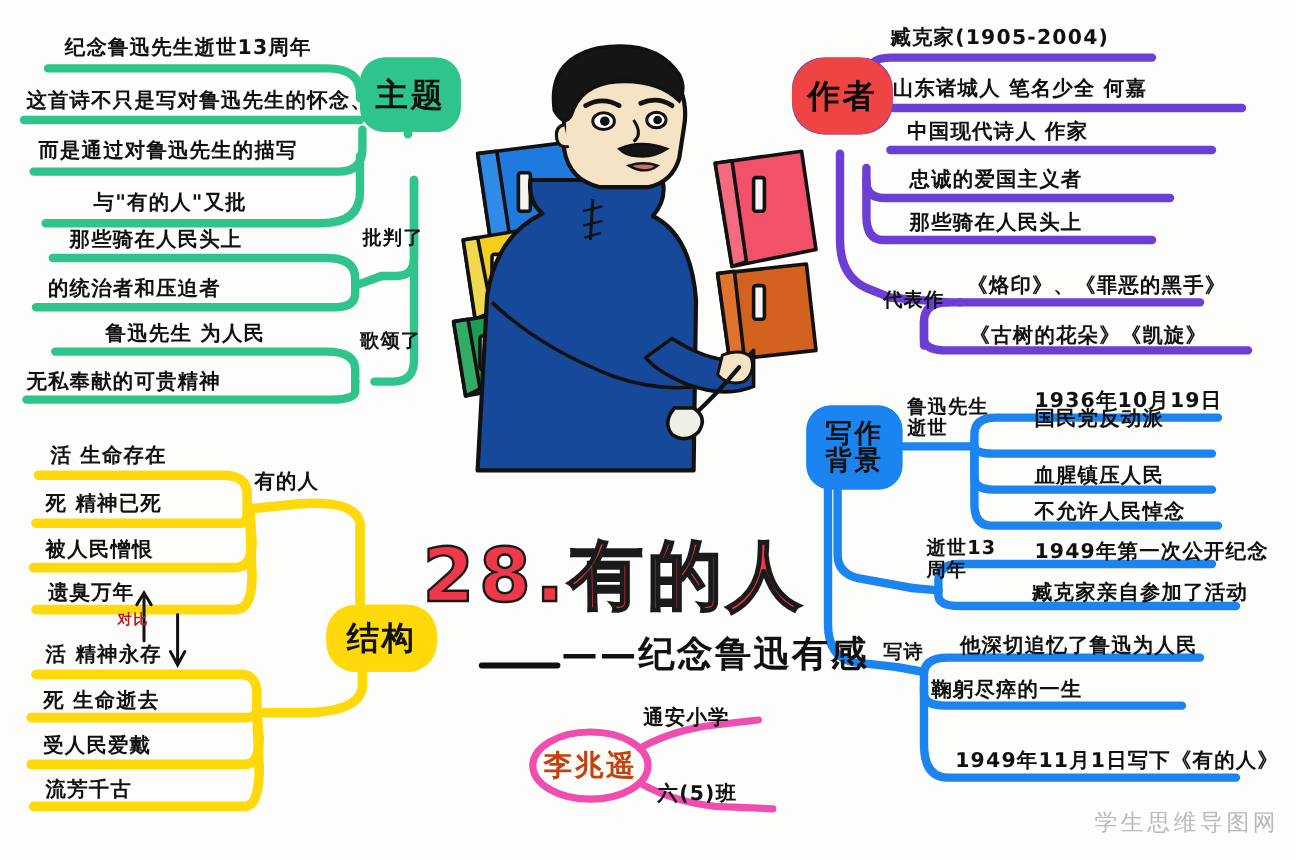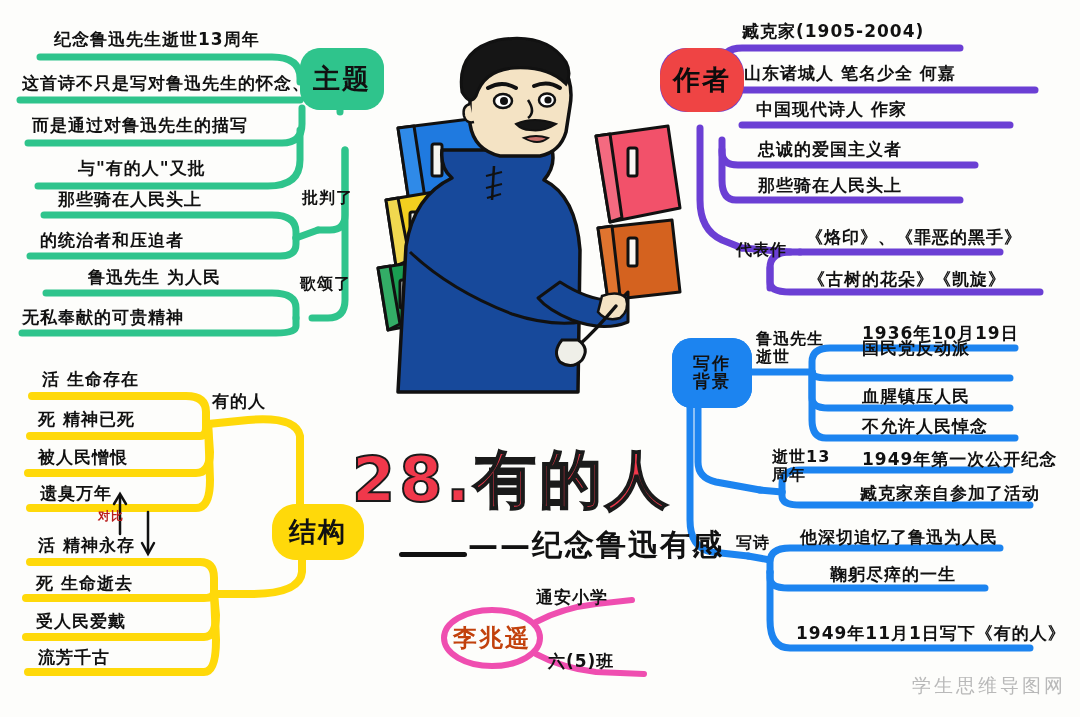--- a/index.html
+++ b/index.html
@@ -253,37 +253,37 @@
   <div class="hand leaf-text" style="left:742px;top:20px;">臧克家(1905-2004)</div>
   <div class="hand leaf-text" style="left:744px;top:62px;">山东诸城人  笔名少全  何嘉</div>
   <div class="hand leaf-text" style="left:756px;top:98px;">中国现代诗人 作家</div>
   <div class="hand leaf-text" style="left:758px;top:138px;">忠诚的爱国主义者</div>
   <div class="hand leaf-text" style="left:758px;top:174px;">那些骑在人民头上</div>
 
   <div class="hand small-label" style="left:736px;top:240px;">代表作</div>
   <div class="hand leaf-text" style="left:806px;top:226px;">《烙印》、《罪恶的黑手》</div>
   <div class="hand leaf-text" style="left:808px;top:268px;">《古树的花朵》《凯旋》</div>
 
-  <div class="node-label node-bg" style="left:672px;top:338px;width:80px;height:70px;font-size:17px;line-height:1.05;">
+  <div class="node-label node-bg" style="left:672px;top:338px;width:80px;height:70px;font-size:22px;line-height:1.05;">
     <span style="display:block;width:52px;text-align:center;white-space:normal;">写作背景</span>
   </div>
 
   <div class="hand small-label" style="left:756px;top:330px;width:80px;white-space:normal;line-height:1.1;">鲁迅先生逝世</div>
   <div class="hand leaf-text" style="left:862px;top:322px;">1936年10月19日</div>
   <div class="hand leaf-text" style="left:862px;top:337px;">国民党反动派</div>
   <div class="hand leaf-text" style="left:862px;top:385px;">血腥镇压人民</div>
   <div class="hand leaf-text" style="left:862px;top:415px;">不允许人民悼念</div>
 
   <div class="hand small-label" style="left:772px;top:448px;width:66px;white-space:normal;line-height:1.1;">逝世13周年</div>
   <div class="hand leaf-text" style="left:862px;top:448px;">1949年第一次公开纪念</div>
   <div class="hand leaf-text" style="left:860px;top:482px;">臧克家亲自参加了活动</div>
 
   <div class="hand small-label" style="left:736px;top:533px;">写诗</div>
   <div class="hand leaf-text" style="left:800px;top:526px;">他深切追忆了鲁迅为人民</div>
-  <div class="hand leaf-text" style="left:830px;top:563px;">鞠躬尽瘁的一生</div>
+  <div class="hand leaf-text" style="left:776px;top:563px;">鞠躬尽瘁的一生</div>
   <div class="hand leaf-text" style="left:796px;top:622px;">1949年11月1日写下《有的人》</div>
 
   <div class="node-label node-struct" style="left:272px;top:504px;width:92px;height:56px;">结构</div>
 
   <div class="hand leaf-text" style="left:212px;top:390px;">有的人</div>
 
   <div class="hand leaf-text" style="left:42px;top:368px;">活   生命存在</div>
   <div class="hand leaf-text" style="left:38px;top:408px;">死   精神已死</div>
   <div class="hand leaf-text" style="left:38px;top:446px;">被人民憎恨</div>
   <div class="hand leaf-text" style="left:40px;top:482px;">遗臭万年</div>

